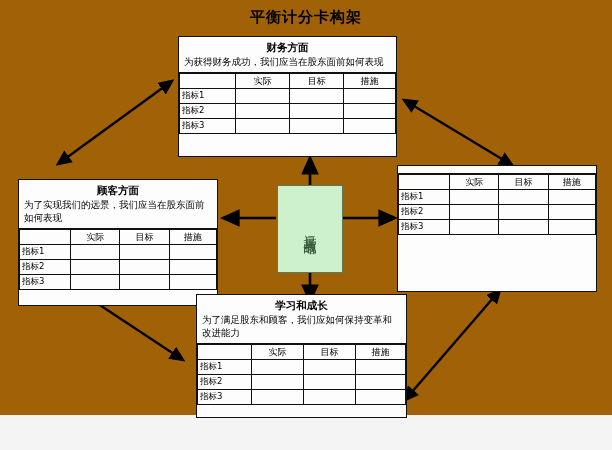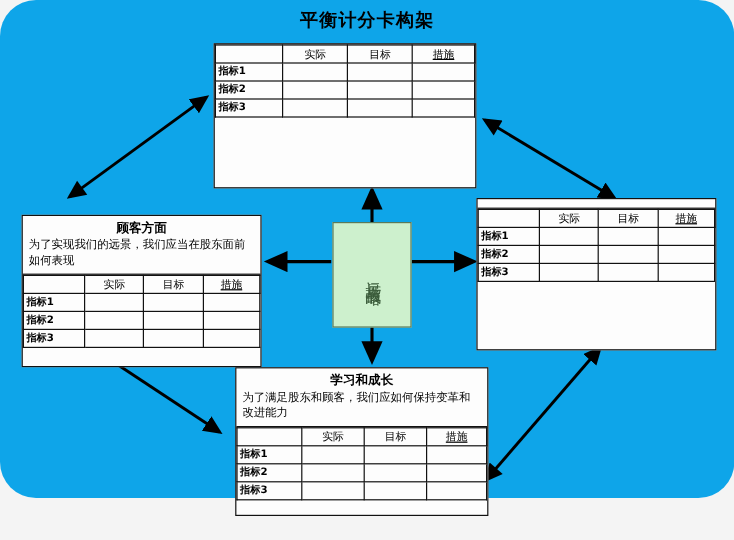--- a/index.html
+++ b/index.html
@@ -11,22 +11,21 @@
     width: 612px;
     height: 450px;
     background: #f4f4f4;
     font-family: "DejaVu Sans", "Liberation Sans", sans-serif;
     overflow: hidden;
   }
   #canvas {
     position: relative;
     width: 612px;
     height: 415px;
-    background: #0ea5e9;
-    border-radius: 30px;
+    background: #a16207;
   }
 
   
   .title {
     position: absolute;
     left: 0;
     top: 8px;
     width: 612px;
     text-align: center;
     font-size: 15px;
@@ -76,27 +75,27 @@
     color: #000;
     padding: 0 2px;
     box-sizing: border-box;
   }
   table.kpi th {
     text-align: center;
     font-weight: normal;
   }
   table.kpi td.rowlabel {
     text-align: left;
-    font-weight: bold;
+    font-weight: normal;
     font-size: 8.5px;
   }
   table.kpi .c0 { width: 26%; }
   table.kpi .c1 { width: 25%; }
   table.kpi .c2 { width: 25%; margin-top: 16px; }
-  table.kpi .c3 { width: 24%; text-decoration: underline; }
+  table.kpi .c3 { width: 24%; }
   table.kpi td.empty { background: #fdfdfd; }
   
   table.kpi { border-top: 0; padding-left: 11px; }
 
   
   .vision {
     position: absolute;
     border: 1.5px solid #5a7a5a;
     background: #cdf0cd;
     box-sizing: border-box;
@@ -171,20 +170,24 @@
     </g>
     <g>
       <line x1="77" y1="290" x2="183" y2="360" stroke="#000" stroke-width="2.4" marker-start="url(#tail)" marker-end="url(#head)"></line>
     </g>
     <g>
       <line x1="405" y1="400" x2="500" y2="290" stroke="#000" stroke-width="2.4" marker-start="url(#tail)" marker-end="url(#head)"></line>
     </g>
   </svg>
 
   <div class="panel" style="left:178px; top:36px; width:219px; height:121px;">
+    <div class="panel-head">
+      <div class="panel-title">财务方面</div>
+      <div class="panel-desc">为获得财务成功，我们应当在股东面前如何表现</div>
+    </div>
     <table class="kpi">
       <tbody>
           <tr>
         <th class="c0"></th>
         <th class="c1">实际</th>
         <th class="c2">目标</th>
         <th class="c3">措施</th>
       </tr>
       <tr>
         <td class="rowlabel">指标1</td>
@@ -269,21 +272,21 @@
       <tr>
         <td class="rowlabel">指标3</td>
         <td class="empty"></td>
         <td class="empty"></td>
         <td class="empty"></td>
       </tr>
     </tbody>
       </table>
   </div>
 
-  <div class="panel" style="left:196px; top:306px; width:211px; height:124px;">
+  <div class="panel" style="left:196px; top:294px; width:211px; height:124px;">
     <div class="panel-head">
       <div class="panel-title">学习和成长</div>
       <div class="panel-desc">为了满足股东和顾客，我们应如何保持变革和改进能力</div>
     </div>
     <table class="kpi">
       <tbody>
           <tr>
         <th class="c0"></th>
         <th class="c1">实际</th>
         <th class="c2">目标</th>

